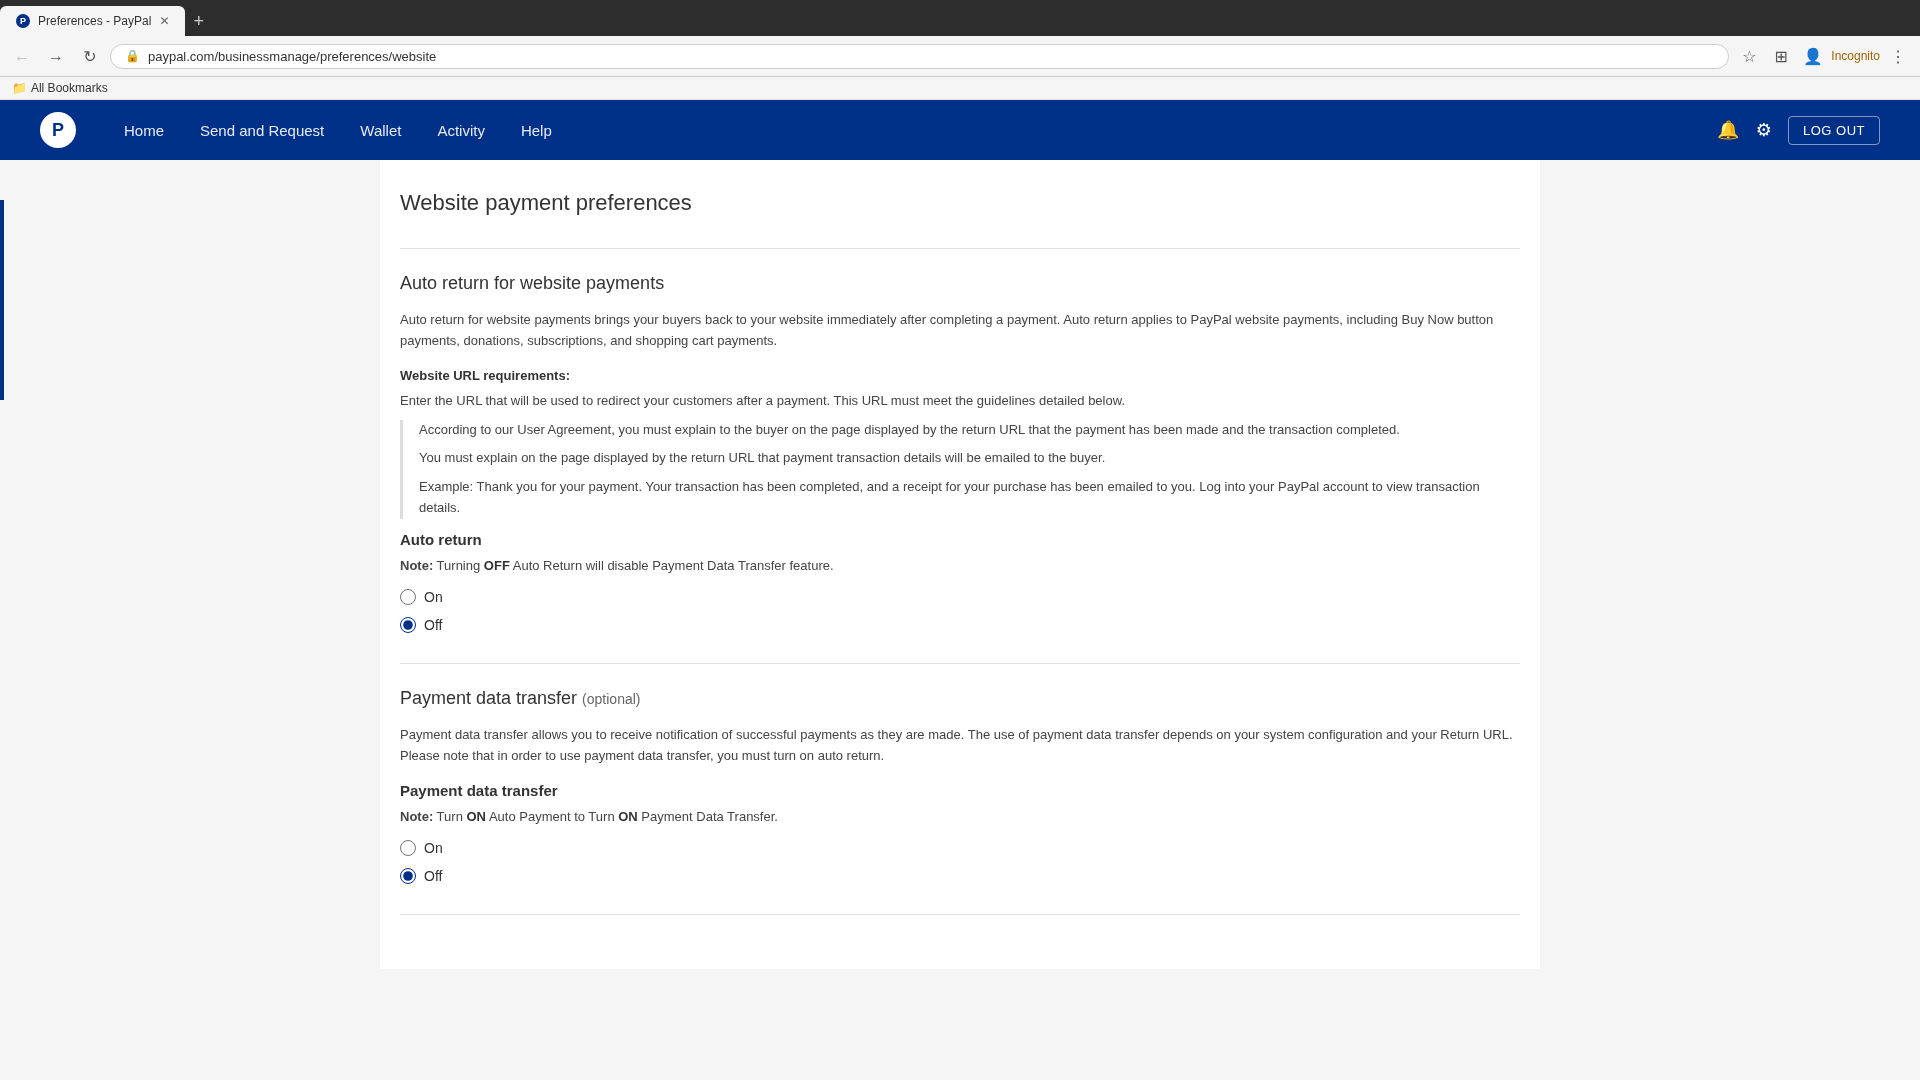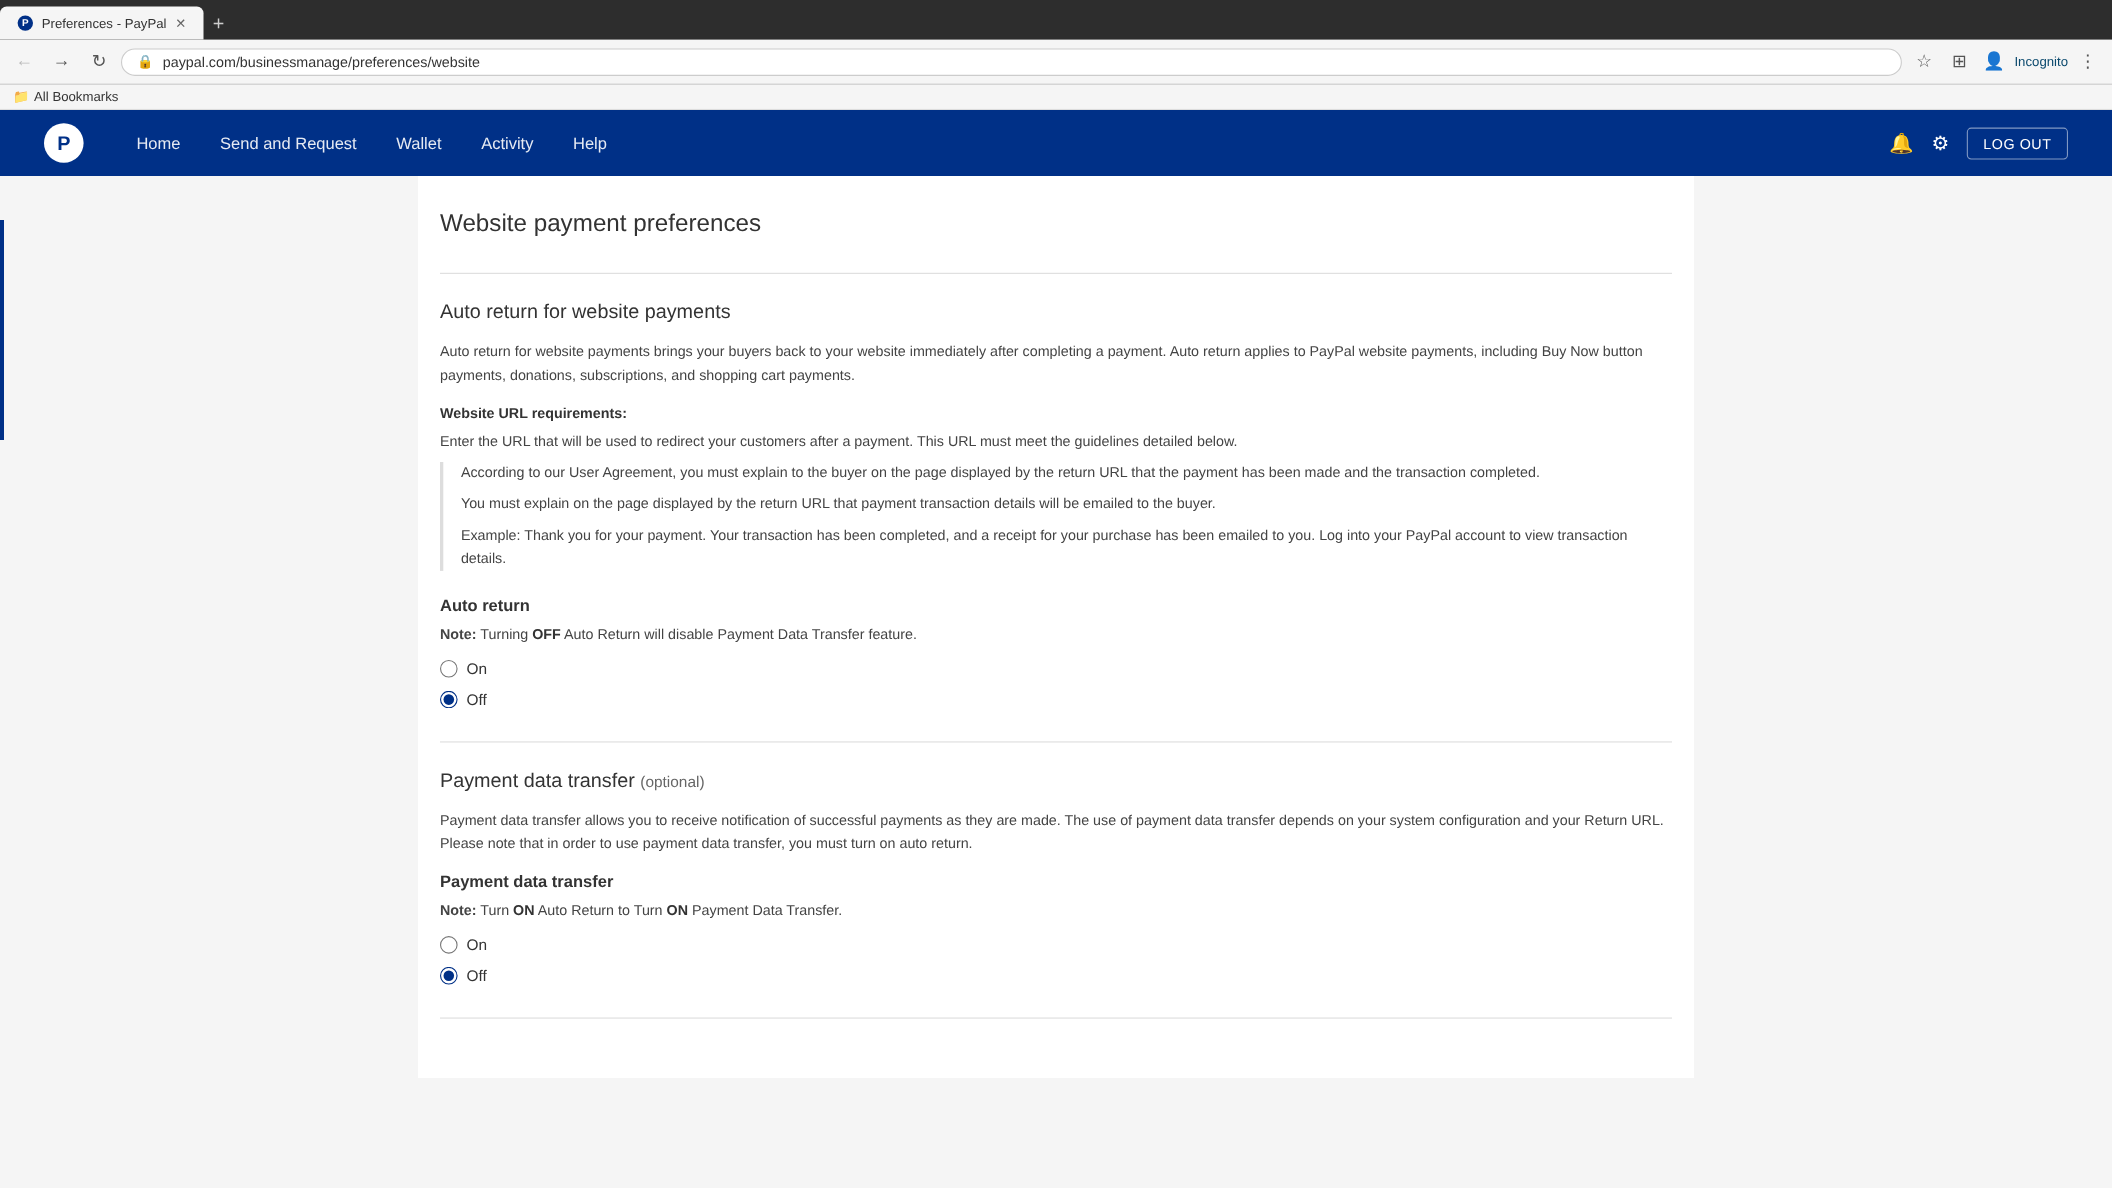--- a/index.html
+++ b/index.html
@@ -227,21 +227,21 @@
       margin-bottom: 10px;
     }
     .req-desc {
       font-size: 13px;
       color: #444;
       margin-bottom: 12px;
     }
     .req-list {
       border-left: 3px solid #ddd;
       padding-left: 16px;
-      margin-bottom: 23px;
+      margin-bottom: 12px;
     }
     .req-list p {
       font-size: 13px;
       color: #444;
       line-height: 1.6;
       margin-bottom: 8px;
     }
     .subsection-title {
       font-size: 15px;
       font-weight: bold;
@@ -321,21 +321,21 @@
     <div class="address-bar">
       <span class="lock-icon">🔒</span>
       <span class="url-text">paypal.com/businessmanage/preferences/website</span>
     </div>
     <div class="toolbar-right">
       <button class="toolbar-icon-btn">☆</button>
       <button class="toolbar-icon-btn">⊞</button>
       <button class="toolbar-icon-btn">
         <span>👤</span>
       </button>
-      <span style="font-size:12px;color:#0c4a6e;">Incognito</span>
+      <span style="font-size:12px;color:#a16207;">Incognito</span>
       <button class="toolbar-icon-btn">⋮</button>
     </div>
   </div>
 
   <div class="bookmarks-bar">
     <div class="bookmark-item">
       <span>📁</span>
       <span>All Bookmarks</span>
     </div>
   </div>
@@ -410,21 +410,21 @@
       <span class="optional-text"> </span>
       <span class="optional-text">(optional)</span>
     </h2>
     <p class="section-desc">Payment data transfer allows you to receive notification of successful payments as they are made. The use of payment data transfer depends on your system configuration and your Return URL. Please note that in order to use payment data transfer, you must turn on auto return.</p>
 
     <p class="subsection-title">Payment data transfer</p>
     <p class="note-text">
       <span class="note-label">Note:</span>
       <span> Turn </span>
       <span class="on-text">ON</span>
-      <span> Auto Return to Turn </span>
+      <span> Auto Payment to Turn </span>
       <span class="on-text">ON</span>
       <span> Payment Data Transfer.</span>
     </p>
 
     <div class="radio-group">
       <label class="radio-option">
         <input type="radio" name="payment_data" value="on" style="">
         <span>On</span>
       </label>
       <label class="radio-option">

